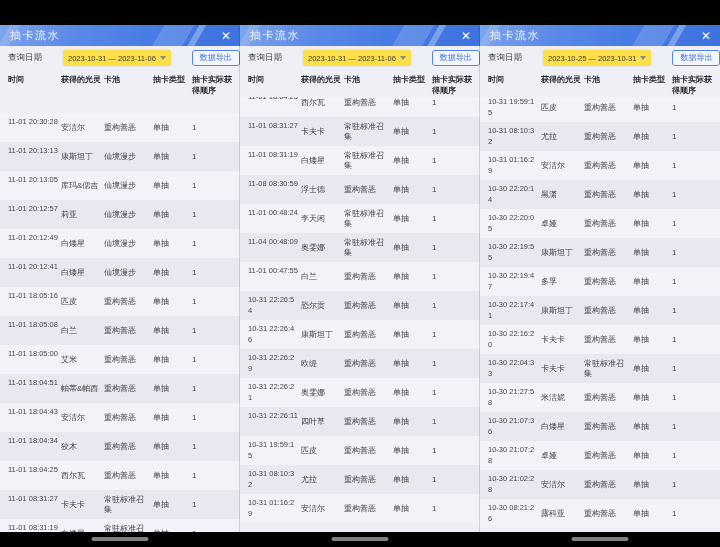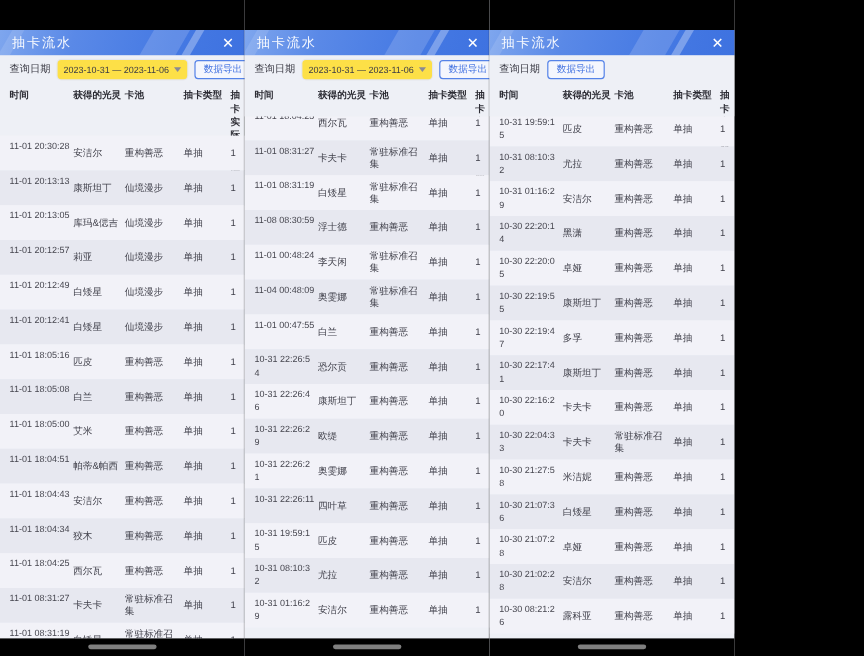--- a/index.html
+++ b/index.html
@@ -2,42 +2,42 @@
 <html><head>
 <meta charset="utf-8">
 <style>
   html,body{margin:0;padding:0;}
   body{
     width:720px;height:547px;overflow:hidden;background:#000;
     font-family:"Liberation Sans","DejaVu Sans",sans-serif;
     -webkit-font-smoothing:antialiased;
   }
   .screen{display:flex;width:720px;height:547px;}
-  .panel{width:204px;height:547px;display:flex;flex-direction:column;background:#eef0f6;position:relative;}
+  .panel{width:240px;height:547px;display:flex;flex-direction:column;background:#eef0f6;position:relative;}
   .panel + .panel{box-shadow:-1px 0 0 rgba(0,0,0,.15);}
   .statusbar{height:25px;background:#000;flex:0 0 auto;}
   .titlebar{
     height:21px;flex:0 0 auto;position:relative;overflow:hidden;
     background:linear-gradient(103deg,#7ea6ee 0%,#5a89e7 30%,#4579e3 70%,#3e72e0 100%);
     display:flex;align-items:center;
   }
   .titlebar .streak-a{position:absolute;top:-4px;right:52px;width:30px;height:30px;
     background:rgba(255,255,255,.16);transform:skewX(-30deg);}
   .titlebar .streak-b{position:absolute;top:-4px;right:40px;width:7px;height:30px;
     background:rgba(255,255,255,.30);transform:skewX(-30deg);}
   .titlebar .streak-c{position:absolute;top:-4px;left:4px;width:10px;height:30px;
     background:rgba(255,255,255,.12);transform:skewX(-30deg);}
   .title{color:rgba(255,255,255,.95);font-size:11px;letter-spacing:1.5px;padding-left:10px;position:relative;z-index:2;}
   .close{
     position:absolute;right:9px;top:50%;transform:translateY(-50%);z-index:3;
     color:#fff;font-size:12px;line-height:12px;cursor:pointer;
   }
   .toolbar{
     height:24px;flex:0 0 auto;display:flex;align-items:center;
-    padding:0 8px;gap:6px;background:#eef0f6;
+    padding:0 8px;gap:21px;background:#eef0f6;
   }
   .qlabel{font-size:8.5px;color:#3b3b45;white-space:nowrap;}
   .datebox{
     background:#fde047;border-radius:3px;height:16px;display:flex;align-items:center;
     padding:0 5px;gap:4px;font-size:7.5px;color:#3b3b45;white-space:nowrap;cursor:pointer;
     box-shadow:0 0 0 1px rgba(0,0,0,.04);
   }
   .caret{width:0;height:0;border-left:3px solid transparent;border-right:3px solid transparent;
     border-top:4px solid #8a8a94;display:inline-block;}
   .export{
@@ -349,20 +349,24 @@
     <div class="statusbar"></div>
     <header class="titlebar">
       <span class="streak-a"></span>
       <span class="streak-b"></span>
       <span class="streak-c"></span>
       <span class="title">抽卡流水</span>
       <span class="close">✕</span>
     </header>
     <div class="toolbar">
       <span class="qlabel">查询日期</span>
+      <div class="datebox">
+        <span>2023-10-25 — 2023-10-31</span>
+        <span class="caret"></span>
+      </div>
       <button class="export">数据导出</button>
     </div>
     <div class="thead">
       <div>时间</div>
       <div>获得的光灵</div>
       <div>卡池</div>
       <div>抽卡类型</div>
       <div>抽卡实际获得顺序</div>
     </div>
     <div class="tbody">

